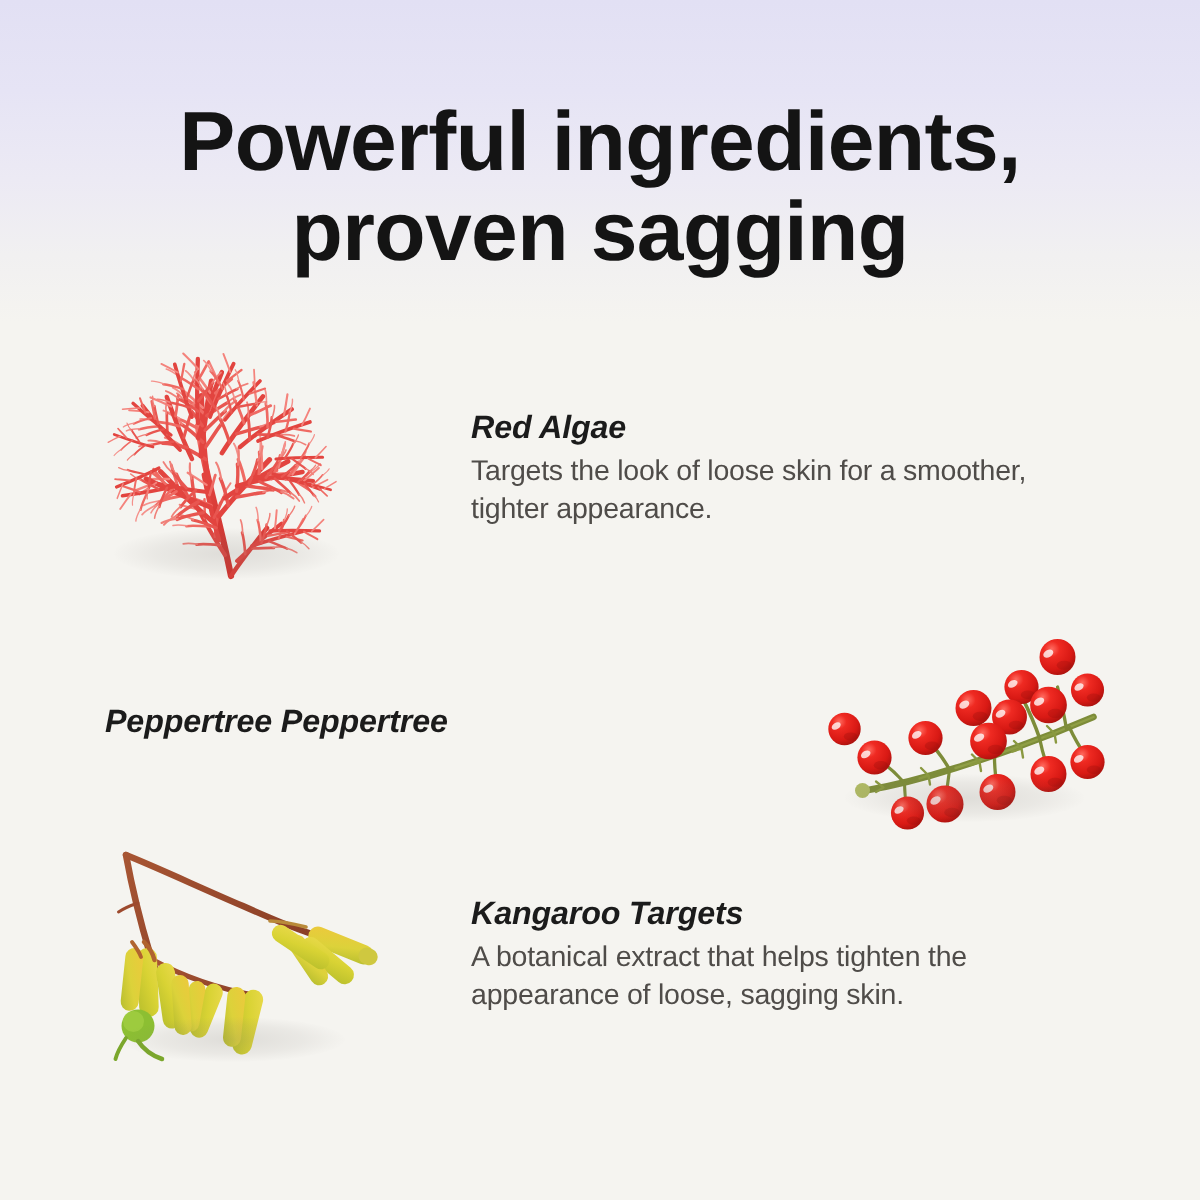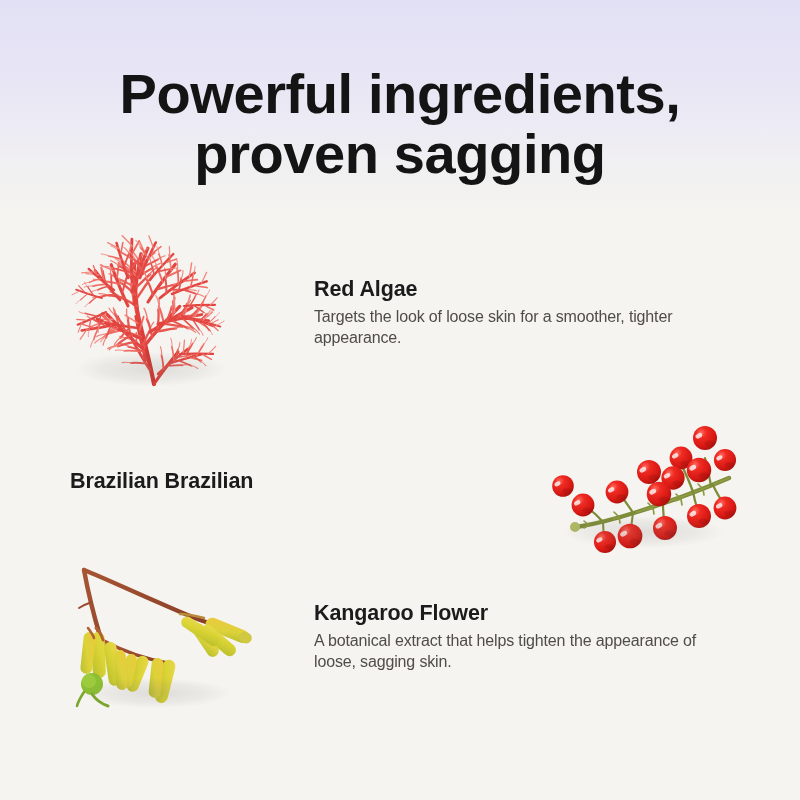--- a/index.html
+++ b/index.html
@@ -83,26 +83,27 @@
   .row-3 .copy { padding-left: 56px; }
 
   .ing-name {
     font-family: "Liberation Sans", sans-serif;
     font-weight: bold;
     font-size: 21.5px;
     line-height: 1.25;
     color: #1b1b1b;
     letter-spacing: -0.1px;
     margin-bottom: 3px;
+    font-style: italic;
   }
 
   .ing-desc {
     font-family: "Liberation Sans", sans-serif;
     font-weight: normal;
-    font-size: 16px;
+    font-size: 19px;
     line-height: 1.33;
     color: #4f4c49;
     letter-spacing: -0.15px;
   }
 
   
   .shadow {
     position: absolute;
     border-radius: 50%;
     background: radial-gradient(ellipse at center,
@@ -338,21 +339,21 @@
         <g transform="translate(50,97) scale(0.95)">
             <use href="#berry"></use>
           </g>
         <g transform="translate(30,78) scale(0.9)">
             <use href="#berry"></use>
           </g>
       </svg>
     </div>
 
     <div class="copy">
-      <div class="ing-name">Brazilian Brazilian</div>
+      <div class="ing-name">Peppertree Peppertree</div>
     </div>
   </div>
 
   <div class="row row-3">
 
     <div class="art">
       <div class="shadow" style="left:22px; top:122px; width:150px; height:30px;"></div>
       <svg viewBox="0 0 200 160">
         <defs>
           <linearGradient id="petalG" x1="0" y1="0" x2="1" y2="1">
@@ -425,18 +426,18 @@
         <path d="M30,72 C33,76 35,79 36,82" stroke="#b0632f" stroke-width="2.6" fill="none" stroke-linecap="round"></path>
 
         <circle cx="34" cy="128" r="11" fill="#8cbf32"></circle>
         <circle cx="31" cy="125" r="7" fill="#a3cf43" opacity="0.75"></circle>
         <path d="M34,138 C38,144 44,148 50,150" stroke="#7ba72c" stroke-width="3" fill="none" stroke-linecap="round"></path>
         <path d="M26,136 C22,142 20,146 19,150" stroke="#7ba72c" stroke-width="2.6" fill="none" stroke-linecap="round"></path>
       </svg>
     </div>
 
     <div class="copy">
-      <div class="ing-name">Kangaroo Flower</div>
+      <div class="ing-name">Kangaroo Targets</div>
       <div class="ing-desc">A botanical extract that helps tighten the appearance of loose, sagging skin.</div>
     </div>
   </div>
 
 </div>
 
 </body></html>

